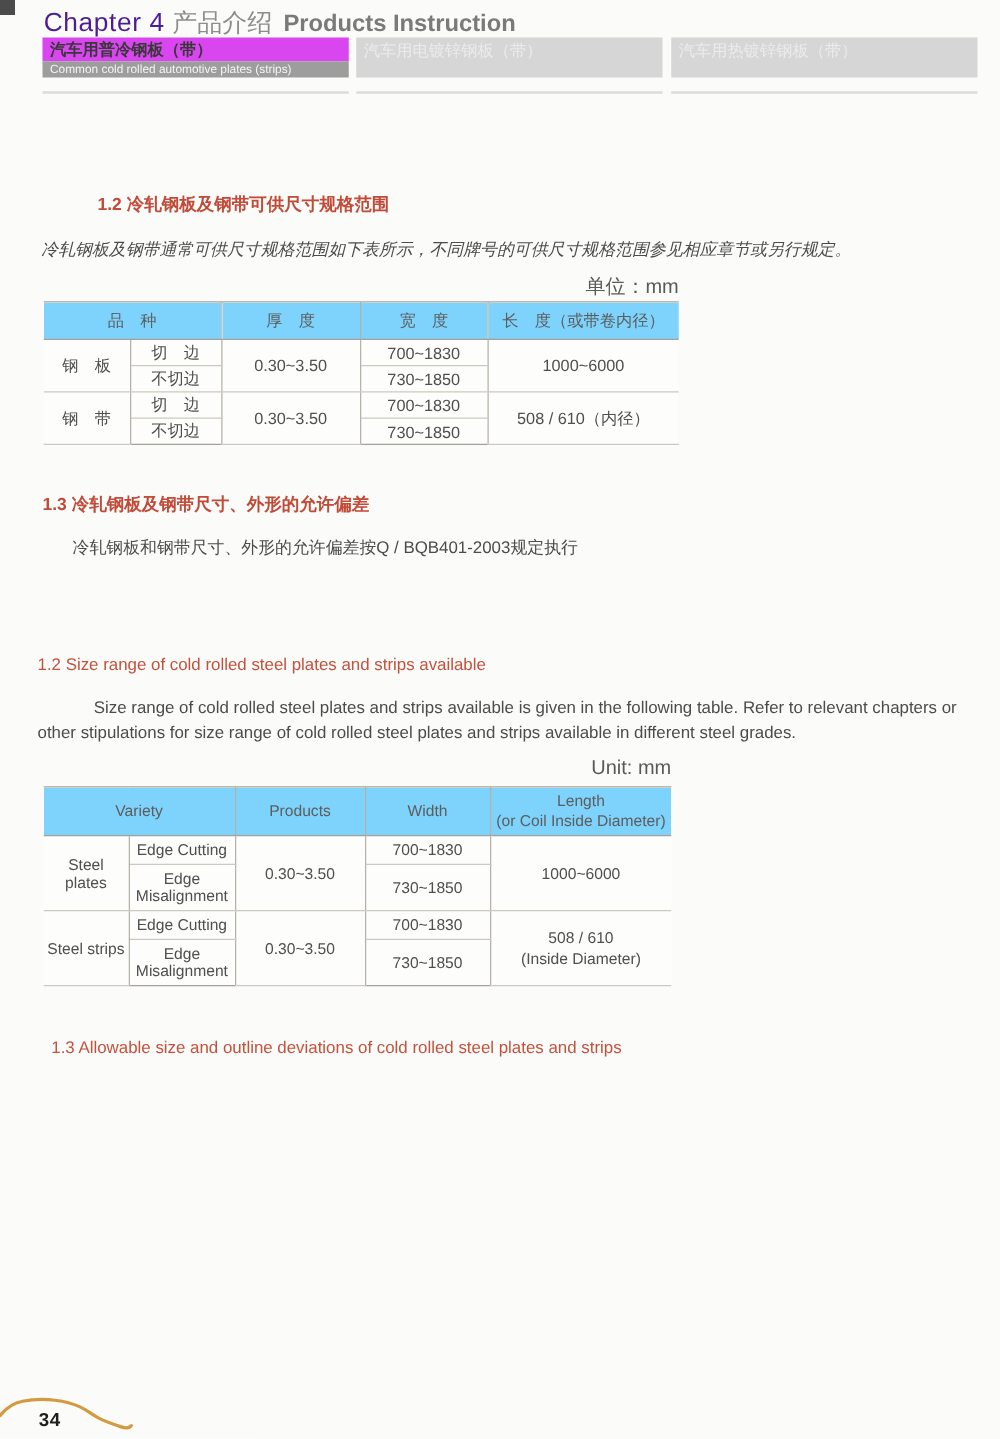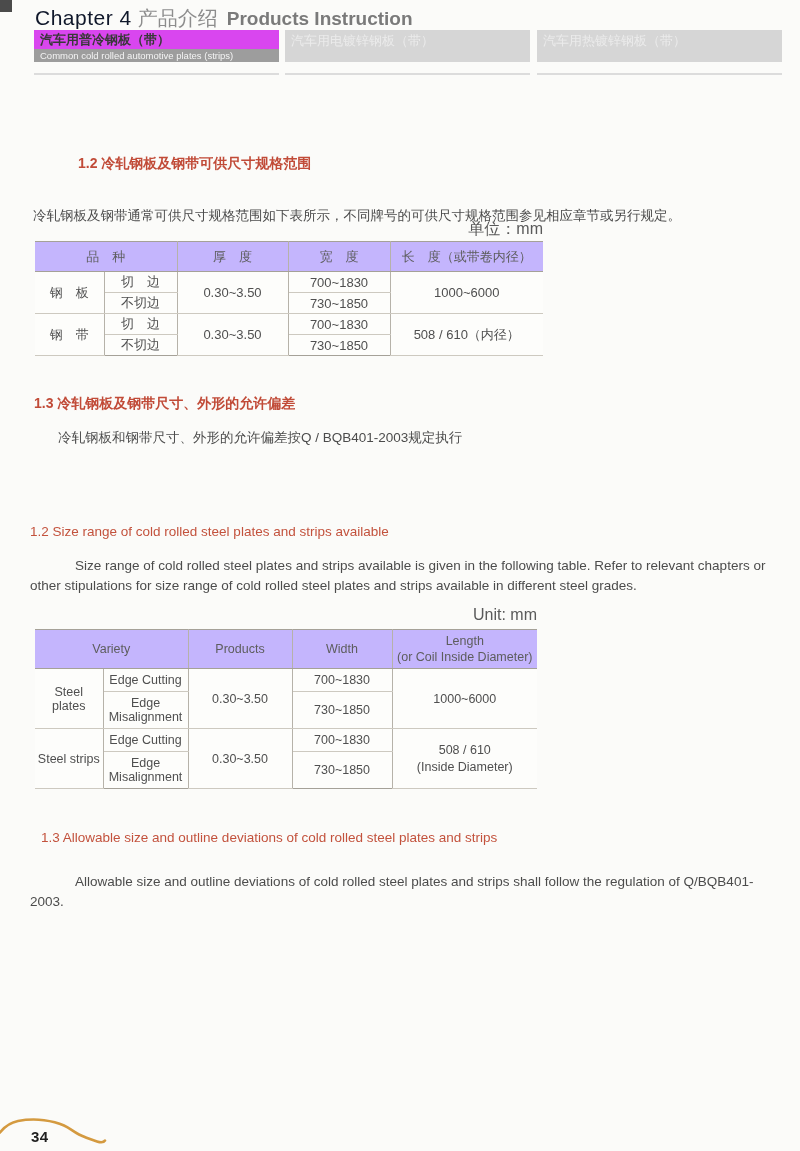--- a/index.html
+++ b/index.html
@@ -14,21 +14,21 @@
     color: #4d4d4d;
   }
   .corner {
     position: absolute; left: 0; top: 0;
     width: 12px; height: 12px; background: #4b4b4b;
   }
   .doc-header {
     position: absolute; left: 35px; top: 5px;
     white-space: nowrap;
   }
-  .doc-header .ch      { font-size: 21px; color: #0f172a; letter-spacing: 0.5px; }
+  .doc-header .ch      { font-size: 21px; color: #4c1d95; letter-spacing: 0.5px; }
   .doc-header .ch-cn   { font-size: 20px; color: #8d8d8d; margin-left: 6px; }
   .doc-header .ch-en   { font-size: 19px; color: #7a7a7a; font-weight: bold; margin-left: 9px; }
 
   .tab { position: absolute; top: 30px; height: 32px; box-sizing: border-box; }
   .tab-active { left: 34px; width: 245px; }
   .tab-active .t-title {
     height: 19px; background: #d946ef; color: #383838;
     font-size: 13px; font-weight: bold; line-height: 19px; padding-left: 6px;
   }
   .tab-active .t-sub {
@@ -65,21 +65,21 @@
     table-layout: fixed;
     background: #fdfdfb;
   }
   .spec-table th, .spec-table td {
     border-left: 1px solid #b6b2a9; border-right: 1px solid #b6b2a9;
     border-top: 1px solid #cdc9c0; border-bottom: 1px solid #cdc9c0;
     text-align: center; vertical-align: middle;
     padding: 0 2px; overflow: hidden;
   }
   .spec-table th {
-    background: #c4b5fd; font-weight: normal; color: #5d5d5d;
+    background: #7dd3fc; font-weight: normal; color: #5d5d5d;
     border-top: 1px solid #a5a198; border-bottom: 1px solid #a5a198;
   }
   .spec-table td { color: #4f4f4f; }
   .spec-table tr.group-start td { border-top: 1px solid #aeaaa1; }
   .spec-table tr.last-row td { border-bottom: 1px solid #a5a198; }
   .table-cn { font-size: 13px; }
   .table-cn th { height: 29px; font-size: 13px; }
   .table-cn td { height: 20px; }
   .table-en { font-size: 12.5px; }
   .table-en th { height: 38px; }
@@ -110,21 +110,21 @@
   </div>
   <div class="tab tab-plain tab-2">汽车用电镀锌钢板（带）</div>
   <div class="tab tab-plain tab-3">汽车用热镀锌钢板（带）</div>
 
   <div class="tab-underline u-1"></div>
   <div class="tab-underline u-2"></div>
   <div class="tab-underline u-3"></div>
 
   <div class="sec-heading" style="left:34px; top:155px;margin-left:44px;">1.2 冷轧钢板及钢带可供尺寸规格范围</div>
 
-  <div class="para-cn" style="left:33px; top:206px; width:745px;">冷轧钢板及钢带通常可供尺寸规格范围如下表所示，不同牌号的可供尺寸规格范围参见相应章节或另行规定。</div>
+  <div class="para-cn" style="left:33px; top:190px; width:745px;font-style:italic;">冷轧钢板及钢带通常可供尺寸规格范围如下表所示，不同牌号的可供尺寸规格范围参见相应章节或另行规定。</div>
 
   <div class="unit-label" style="left:343px; top:219px; width:200px;">单位：mm</div>
 
   <table class="spec-table table-cn" style="left:35px; top:241px; width:508px;">
     <colgroup>
       <col style="width:69px">
         <col style="width:73px">
         <col style="width:111px">
       <col style="width:102px">
         <col style="width:153px">
@@ -208,21 +208,20 @@
     </tr>
     <tr class="last-row">
       <td class="r-t">Edge Misalignment</td>
       <td class="r-t">730~1850</td>
     </tr>
   </tbody>
     </table>
 
   <div class="sec-heading-en" style="left:30px; top:830px;margin-left:11px;">1.3 Allowable size and outline deviations of cold rolled steel plates and strips</div>
 
-  <div class="para-en" style="left:30px; top:872px; width:757px; text-indent:45px;">Allowable size and outline deviations of cold rolled steel plates and strips shall follow the regulation of Q/BQB401-2003.</div>
 
   <svg class="footer-curve" width="120" height="46" viewBox="0 0 120 46">
     <path d="M 0 26.5 C 4 21.5, 10 16.5, 18 15 C 26 13.5, 36 13.2, 44 14.2
              C 52 15.2, 58 16.8, 64 19.5 C 70 22.2, 73 25.5, 79 28.5
              C 85 31.5, 91 33.5, 97 35.5 C 100.5 36.6, 103.5 37, 105 34.5" fill="none" stroke="#d49a40" stroke-width="2.6" stroke-linecap="round"></path>
   </svg>
 
   <div class="page-number">34</div>
 
 </div>

